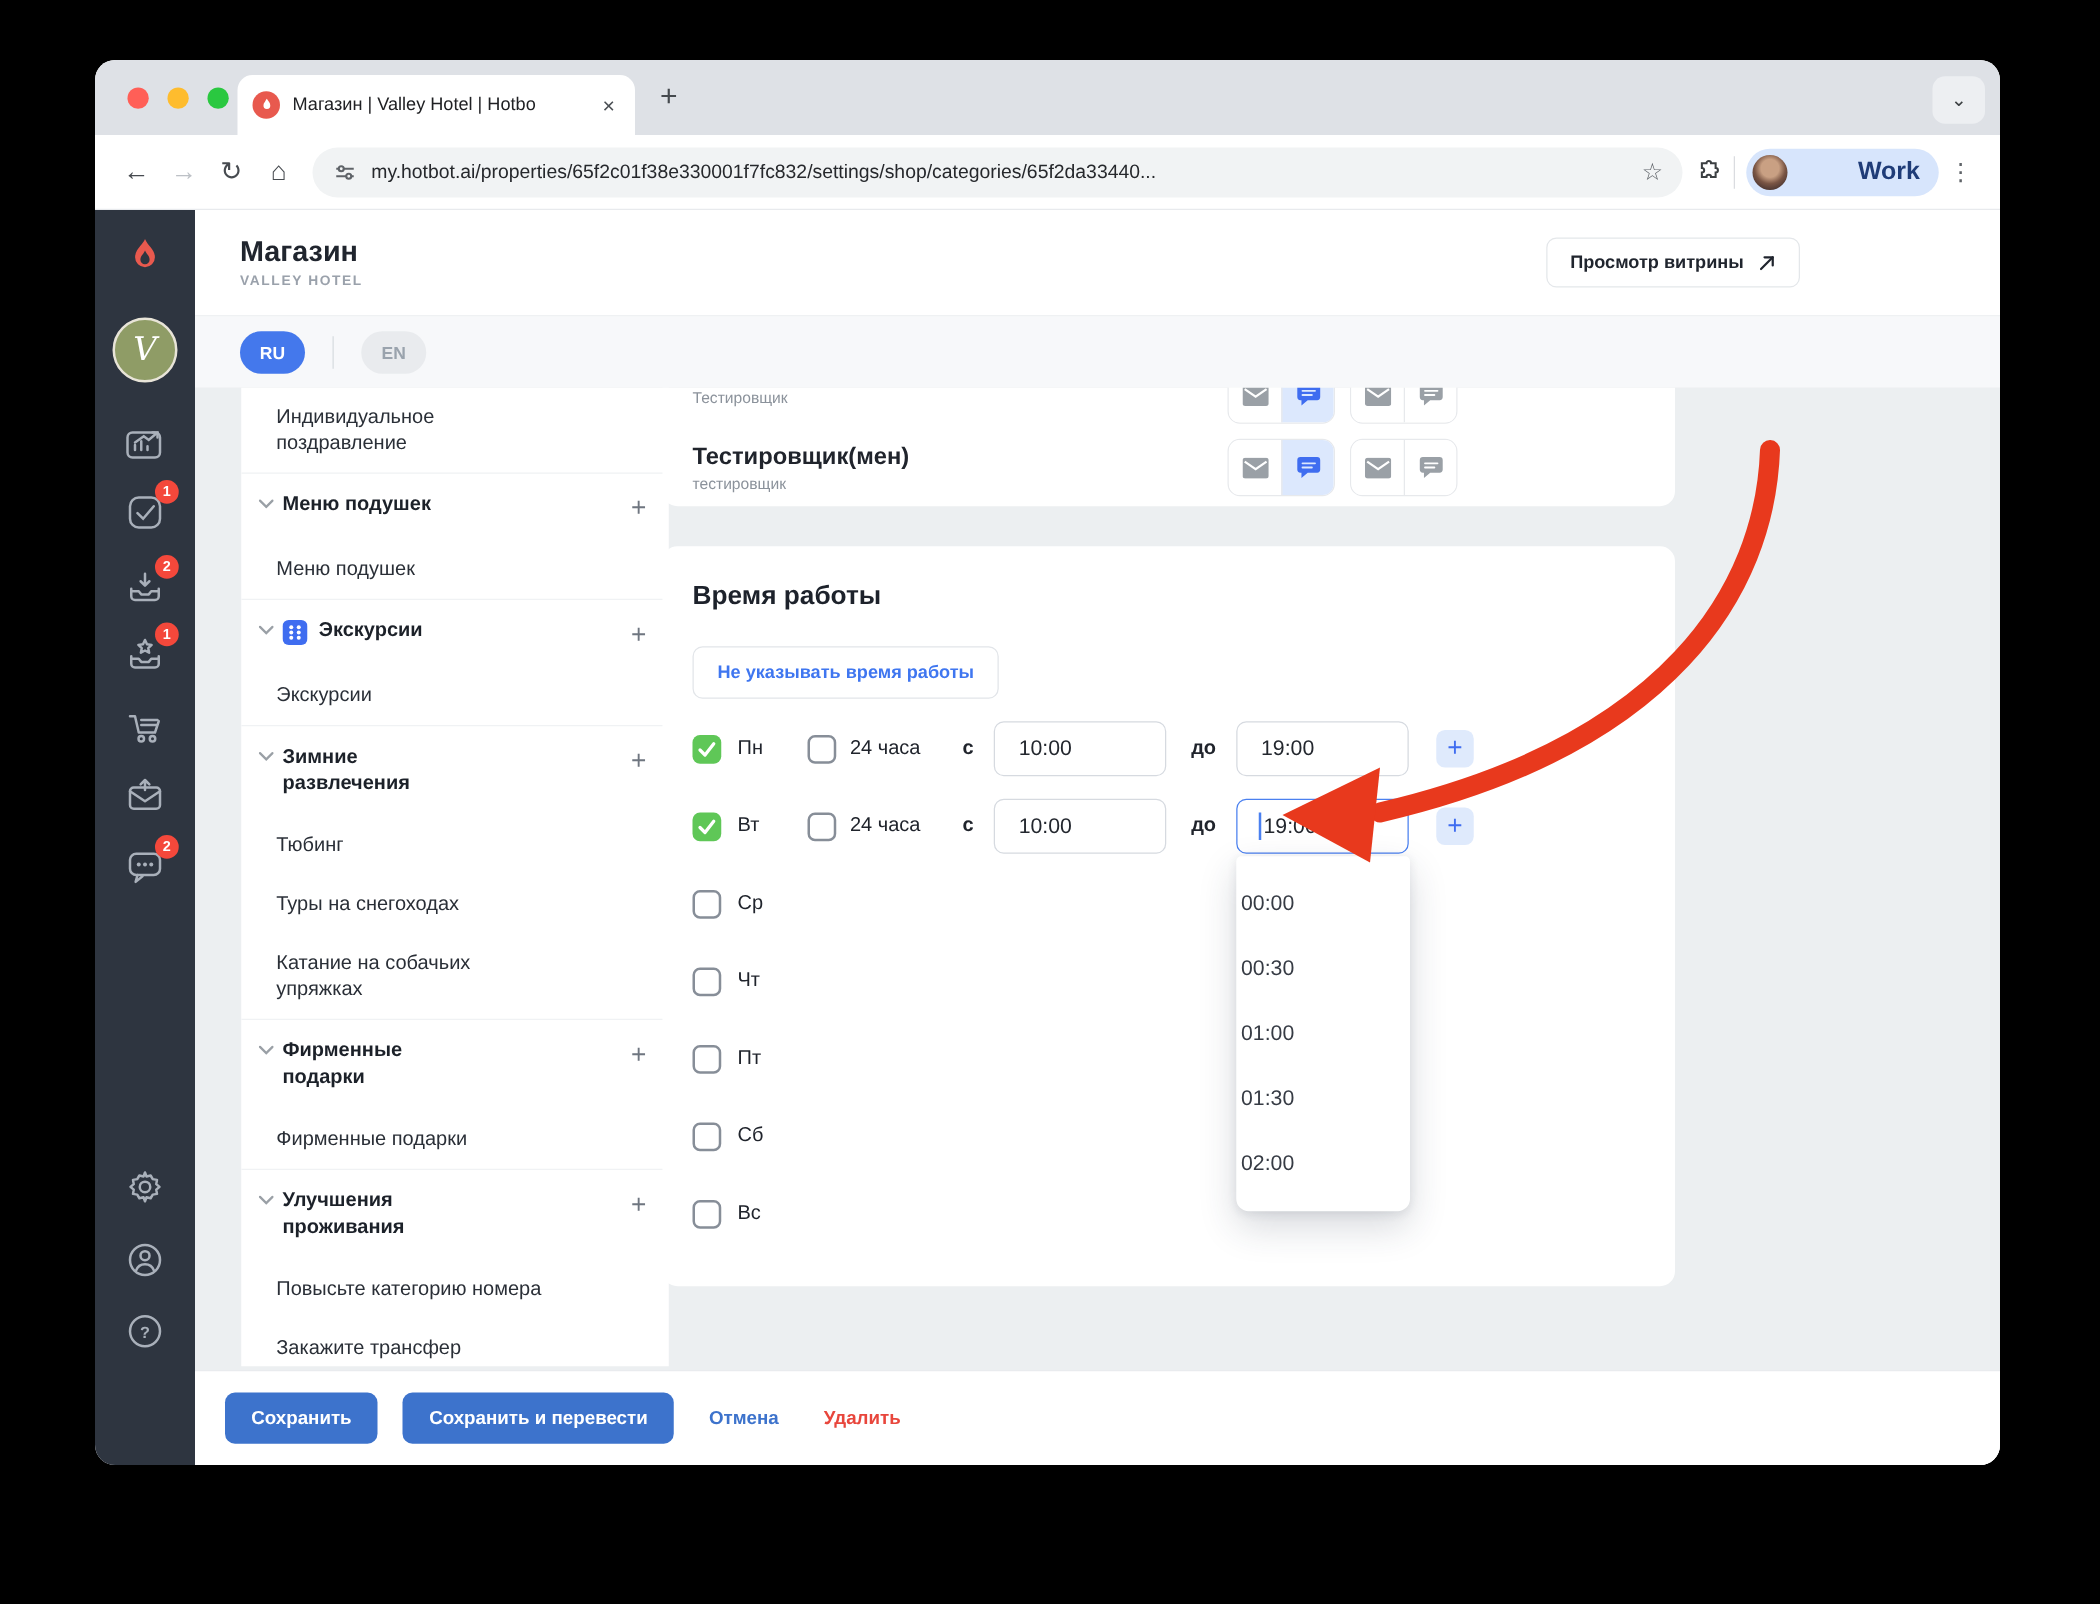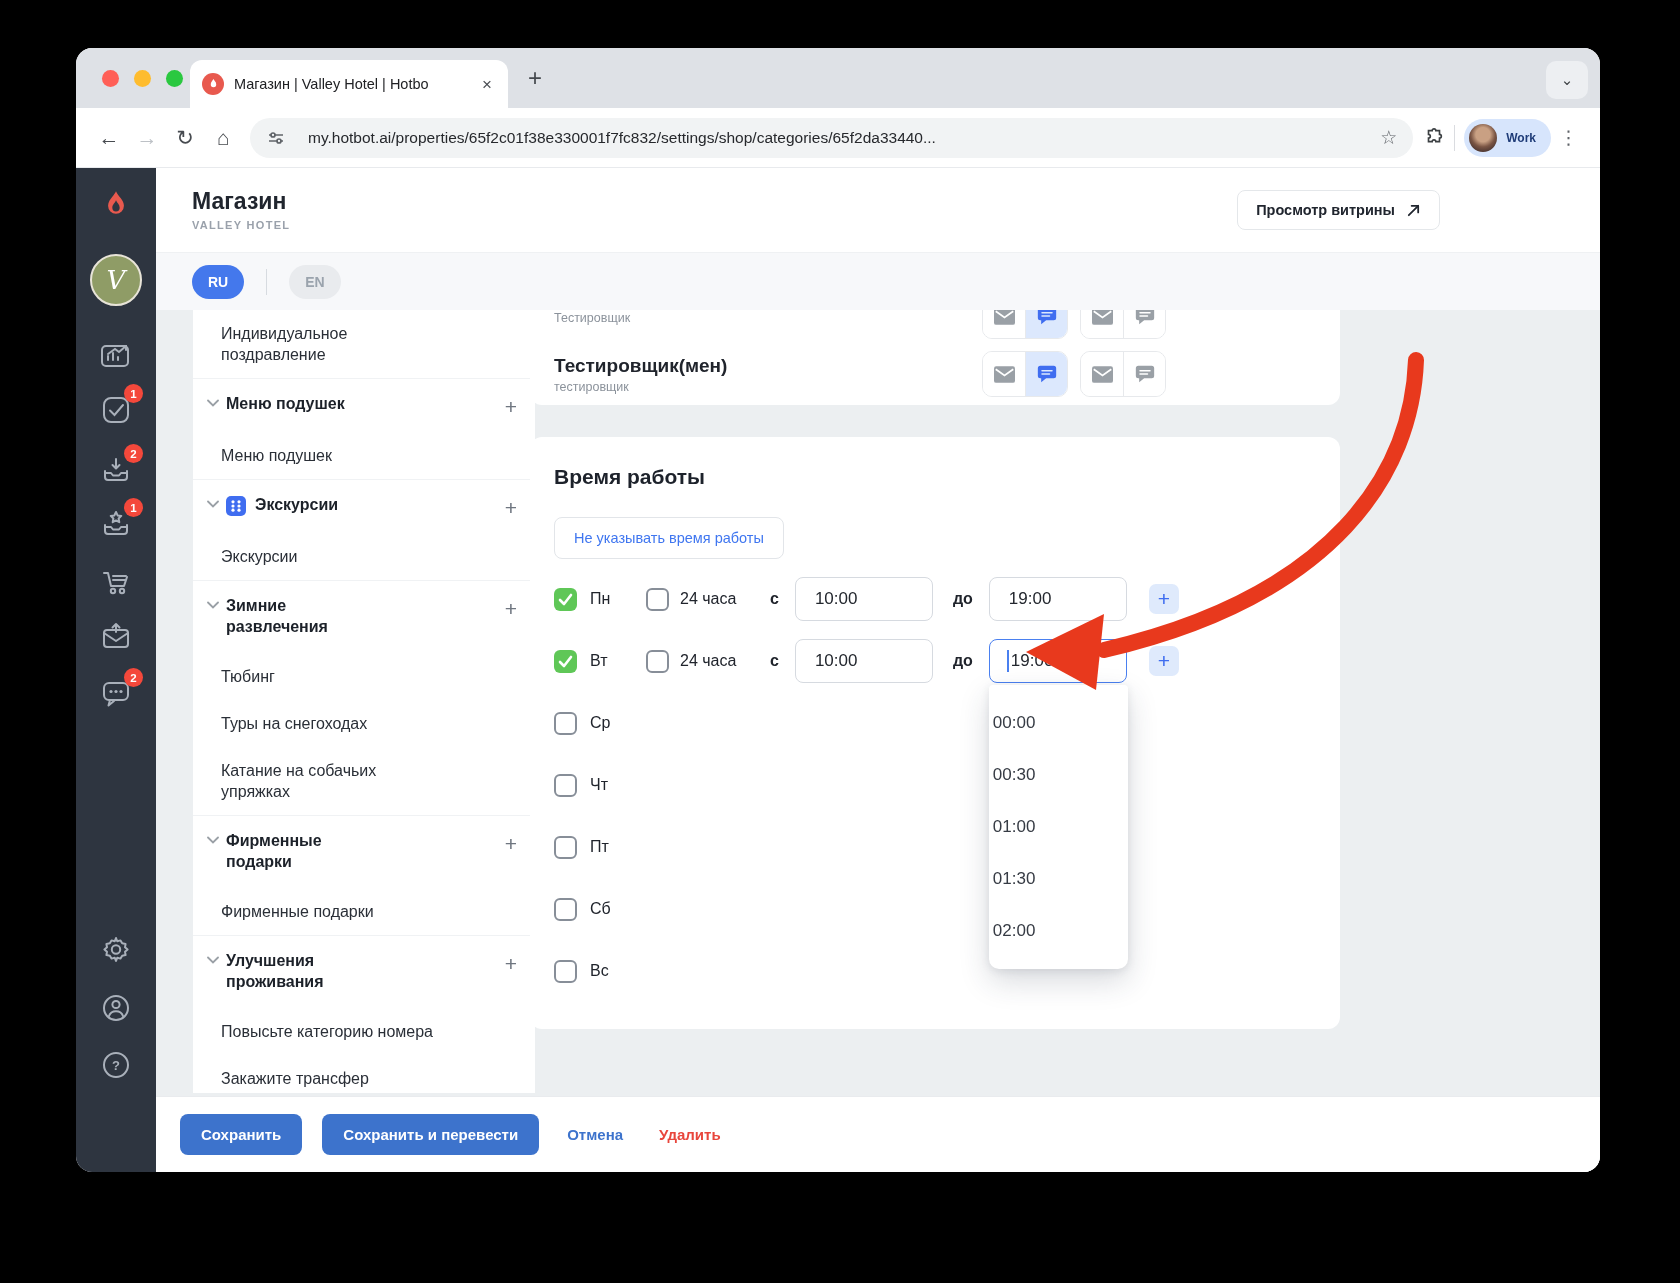--- a/index.html
+++ b/index.html
@@ -19,29 +19,29 @@
   .favicon{width:22px;height:22px;border-radius:50%;background:#e8594e;display:grid;place-items:center;flex:none;}
   .tab-title{font-size:14.5px;color:#202124;white-space:nowrap;overflow:hidden;max-width:228px;margin-left:10px;}
   .tab-close{margin-left:auto;color:#4b4f54;font-size:17px;line-height:1;padding:2px 4px;}
   .newtab{position:absolute;left:452px;top:16px;font-size:24px;color:#45494e;font-weight:400;}
   .strip-chevron{position:absolute;right:12px;top:13px;width:42px;height:38px;background:#edeff2;
                  border-radius:10px;display:grid;place-items:center;color:#3c4043;font-size:15px;}
   .toolbar{height:60px;background:#fff;display:flex;align-items:center;padding:0 14px;border-bottom:1px solid #e8eaed;}
   .nav-ic{width:38px;text-align:center;font-size:21px;color:#474b50;flex:none;}
   .nav-ic.disabled{color:#bdc1c6;}
   .urlbar{flex:1;height:40px;margin:0 10px 0 8px;border-radius:20px;background:#f1f3f4;
-          display:flex;align-items:center;padding:11px 16px;gap:22px;min-width:0;}
+          display:flex;align-items:center;padding:11px 16px;gap:11px;min-width:0;}
   .url-text{font-size:15.5px;color:#26282c;white-space:nowrap;overflow:hidden;}
   .url-star{margin-left:auto;color:#5f6368;font-size:19px;flex:none;}
   .sep-v{width:1px;height:26px;background:#dadce0;margin:0 9px;flex:none;}
   .profile{height:38px;border-radius:19px;background:#d7e5fc;display:flex;align-items:center;gap:9px;
            padding:0 15px 0 5px;flex:none;}
   .profile-av{width:28px;height:28px;border-radius:50%;
       background:radial-gradient(circle at 50% 38%, #c9a083 0 32%, #7a5544 55%, #241c22 100%);}
-  .profile-name{font-size:12px;color:#1f3c78;font-weight:600;}
+  .profile-name{font-size:20px;color:#1f3c78;font-weight:600;margin-left:47px;}
   .kebab{font-size:19px;color:#5f6368;margin:0 8px;flex:none;letter-spacing:0;}
 
   
   .app{position:absolute;top:120px;left:0;right:0;bottom:0;display:flex;}
   .rail{width:80px;background:#2e3540;position:relative;flex:none;color:#a9b0ba;}
   .ric{position:absolute;left:50%;transform:translateX(-50%);width:40px;height:40px;
        display:grid;place-items:center;}
   .badge{position:absolute;top:-6px;right:-7px;min-width:19px;height:19px;border-radius:10px;
          background:#f4483b;color:#fff;font-size:11.5px;font-weight:700;display:grid;place-items:center;padding:0 4px;}
   .hotel-av{width:52px;height:52px;border-radius:50%;background:#8f9c66;border:2px solid #e8e4d8;
@@ -80,21 +80,21 @@
   .t-sub{font-size:12.5px;color:#8b929b;margin-top:3px;}
   .t-icons{margin-left:auto;margin-right:150px;display:flex;gap:12px;}
   .ig{display:flex;border:1px solid #e7e9ec;border-radius:10px;overflow:hidden;background:#fff;}
   .ig-cell{width:42px;height:44px;display:grid;place-items:center;background:#fff;}
   .ig-cell + .ig-cell{border-left:1px solid #e7e9ec;}
   .ig-cell.active{background:#dce8fd;}
 
   .hours-card{margin-top:32px;border-radius:12px;padding:28px 24px 36px;position:relative;}
   .h-title{font-size:21px;font-weight:600;color:#1d222b;}
   .skip-btn{margin-top:28px;display:inline-block;border:1px solid #e2e5e9;border-radius:8px;
-            padding:12px 19px;color:#3f76f0;font-weight:400;font-size:14.5px;background:#fff;}
+            padding:12px 19px;color:#3f76f0;font-weight:700;font-size:14.5px;background:#fff;}
   .day-row{display:flex;align-items:center;margin-top:18px;height:44px;}
   .cb{width:23px;height:23px;border-radius:6px;flex:none;}
   .cb-on{background:#5fc757;display:grid;place-items:center;}
   .cb-off{background:#fff;border:2px solid #878e98;}
   .day-label{width:46px;margin-left:13px;font-size:16px;color:#20242c;}
   .allday-cb{margin-left:10px;}
   .allday-label{margin-left:11px;width:70px;font-size:16px;color:#20242c;}
   .fromto{font-size:16px;font-weight:600;color:#20242c;}
   .lbl-from{margin:0 0 0 20px;}
   .lbl-to{margin:0 0 0 20px;}

